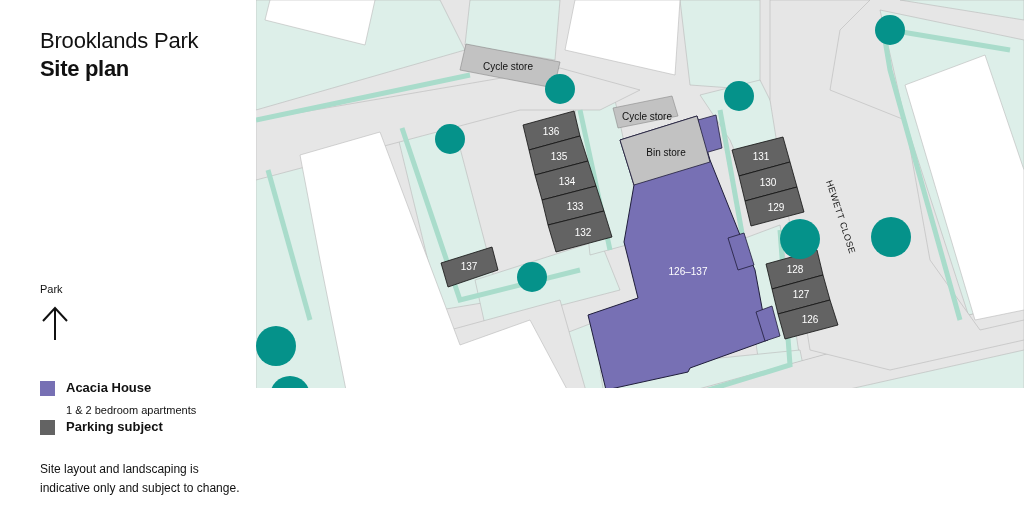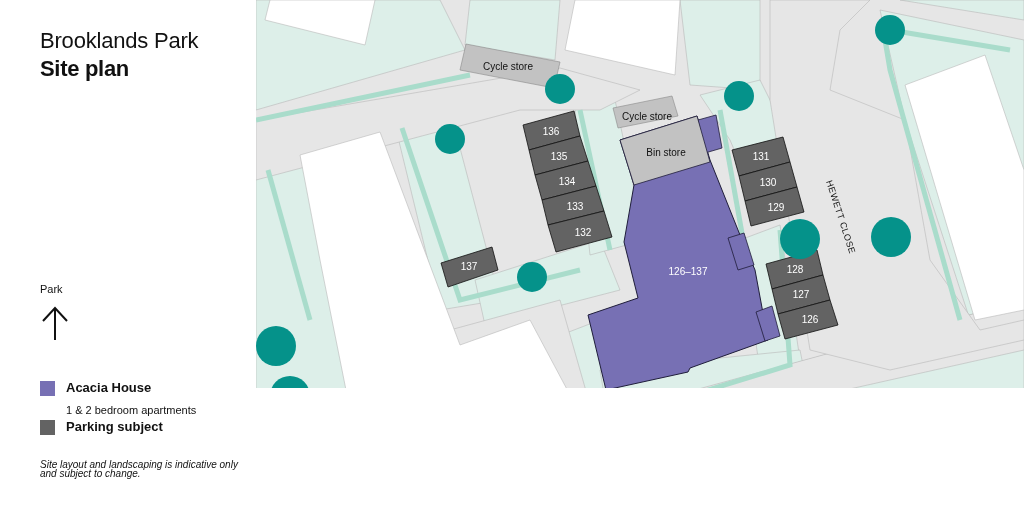--- a/index.html
+++ b/index.html
@@ -5,21 +5,21 @@
   html, body { margin: 0; padding: 0; }
   body { width: 1024px; height: 512px; overflow: hidden; background: #fff; position: relative; font-family: "Liberation Sans", sans-serif; }
   .panel { position: absolute; left: 8px; top: 0; width: 256px; height: 512px; background: #fff; }
   .title1 { position: absolute; left: 32px; top: 28px; font-size: 22px; color: #111; font-weight: normal; letter-spacing: -0.2px; }
   .title2 { position: absolute; left: 32px; top: 56px; font-size: 22px; color: #111; font-weight: bold; letter-spacing: -0.3px; }
   .north-label { position: absolute; left: 32px; top: 283px; font-size: 11px; color: #111; }
   .north-arrow { position: absolute; left: 32px; top: 305px; width: 32px; height: 36px; }
   .legend-swatch { position: absolute; left: 32px; width: 15px; height: 15px; }
   .legend-title { position: absolute; left: 58px; font-size: 13px; font-weight: bold; color: #111; }
   .legend-sub { position: absolute; left: 58px; font-size: 11px; color: #111; margin-top: 8px; }
-  .disclaimer { position: absolute; left: 32px; top: 460px; font-size: 10px; line-height: 9px; color: #111; width: 200px; font-style: italic; }
+  .disclaimer { position: absolute; left: 32px; top: 460px; font-size: 12px; line-height: 19px; color: #111; width: 200px; }
   .map { position: absolute; left: 256px; top: 0; width: 768px; height: 388px; overflow: hidden; background: #e6e6e6; }
   .map svg { position: absolute; left: 0; top: 0; }
   .lbl { font-family: "Liberation Sans", sans-serif; }
 </style>
 </head>
 <body>
 
 <div class="panel">
   <div class="title1">Brooklands Park</div>
   <div class="title2">Site plan</div>

